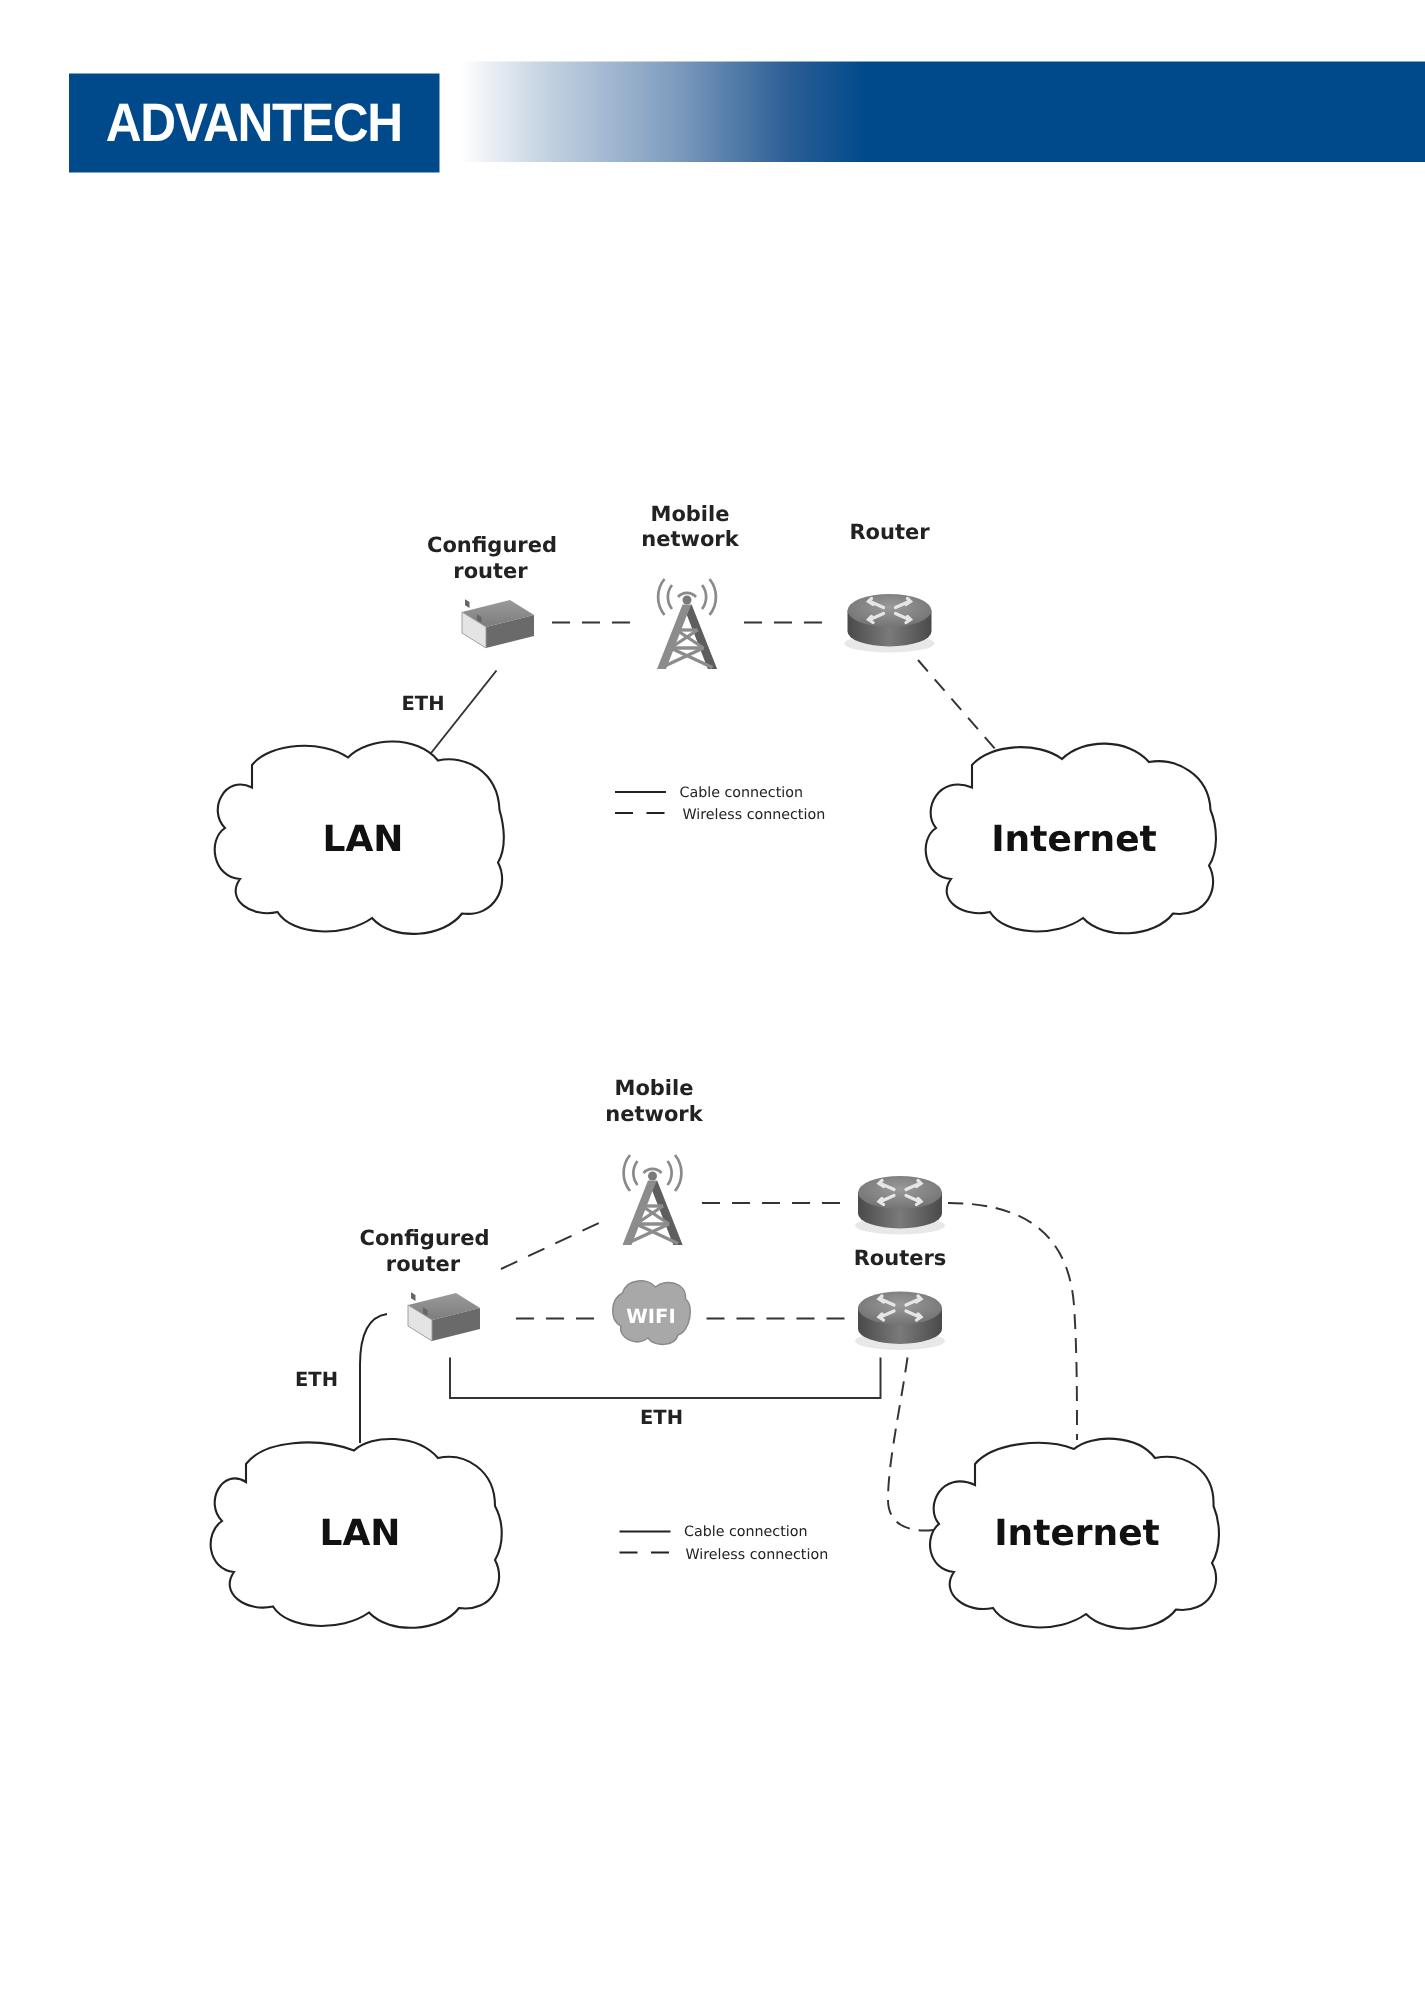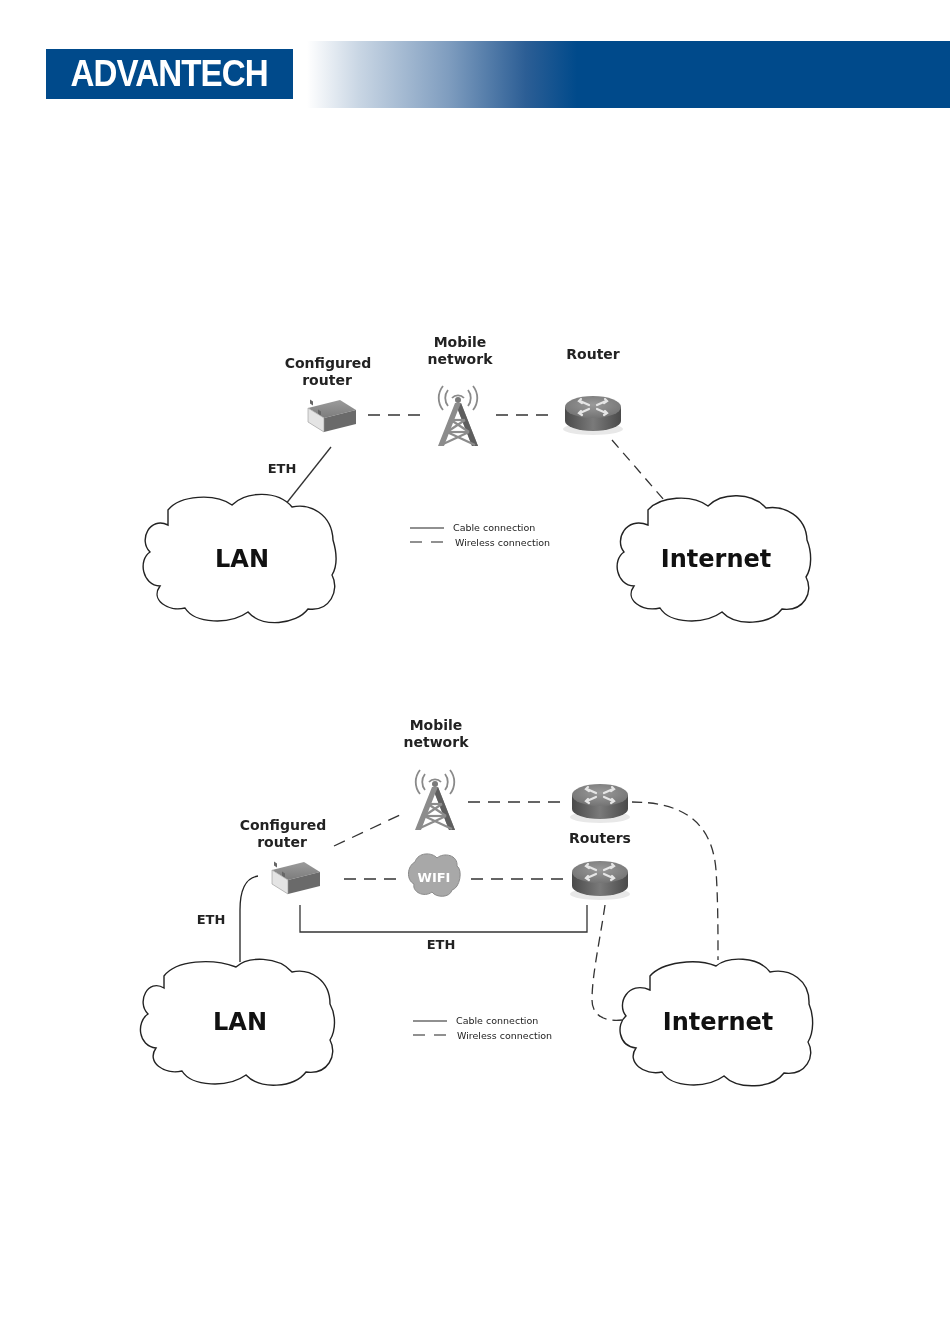--- a/index.html
+++ b/index.html
@@ -1,19 +1,19 @@
 <!DOCTYPE html>
 <html><head>
 <meta charset="utf-8">
 <style>
   html, body { margin:0; padding:0; background:#ffffff; }
   body { width:950px; height:1344px; position:relative; overflow:hidden; font-family:"DejaVu Sans", sans-serif; }
   .header-band { position:absolute; left:307px; top:41px; width:643px; height:67px;
     background:linear-gradient(to right, #ffffff 0%, #c9d6e4 8%, #7f9dbf 22%, #2c5e95 34%, #004a8b 42%, #004a8b 100%); }
-  .logo-box { position:absolute; left:46px; top:49px; width:247px; height:50px; background:#004a8b;
+  .logo-box { position:absolute; left:46px; top:49px; width:247px; height:66px; background:#004a8b;
     display:flex; align-items:center; justify-content:center; }
   .logo-text { color:#ffffff; font-family:"Liberation Sans", sans-serif; font-weight:bold; font-size:36px;
     letter-spacing:-1px; transform:scaleX(0.92); }
   svg.diagram { position:absolute; left:0; top:0; }
   .lbl { font-family:"DejaVu Sans", sans-serif; font-weight:bold; fill:#222; }
   .big { font-family:"DejaVu Sans", sans-serif; font-weight:bold; fill:#111; }
   .leg { font-family:"DejaVu Sans", sans-serif; fill:#222; font-size:9.5px; }
 </style>
 </head>
 <body>

